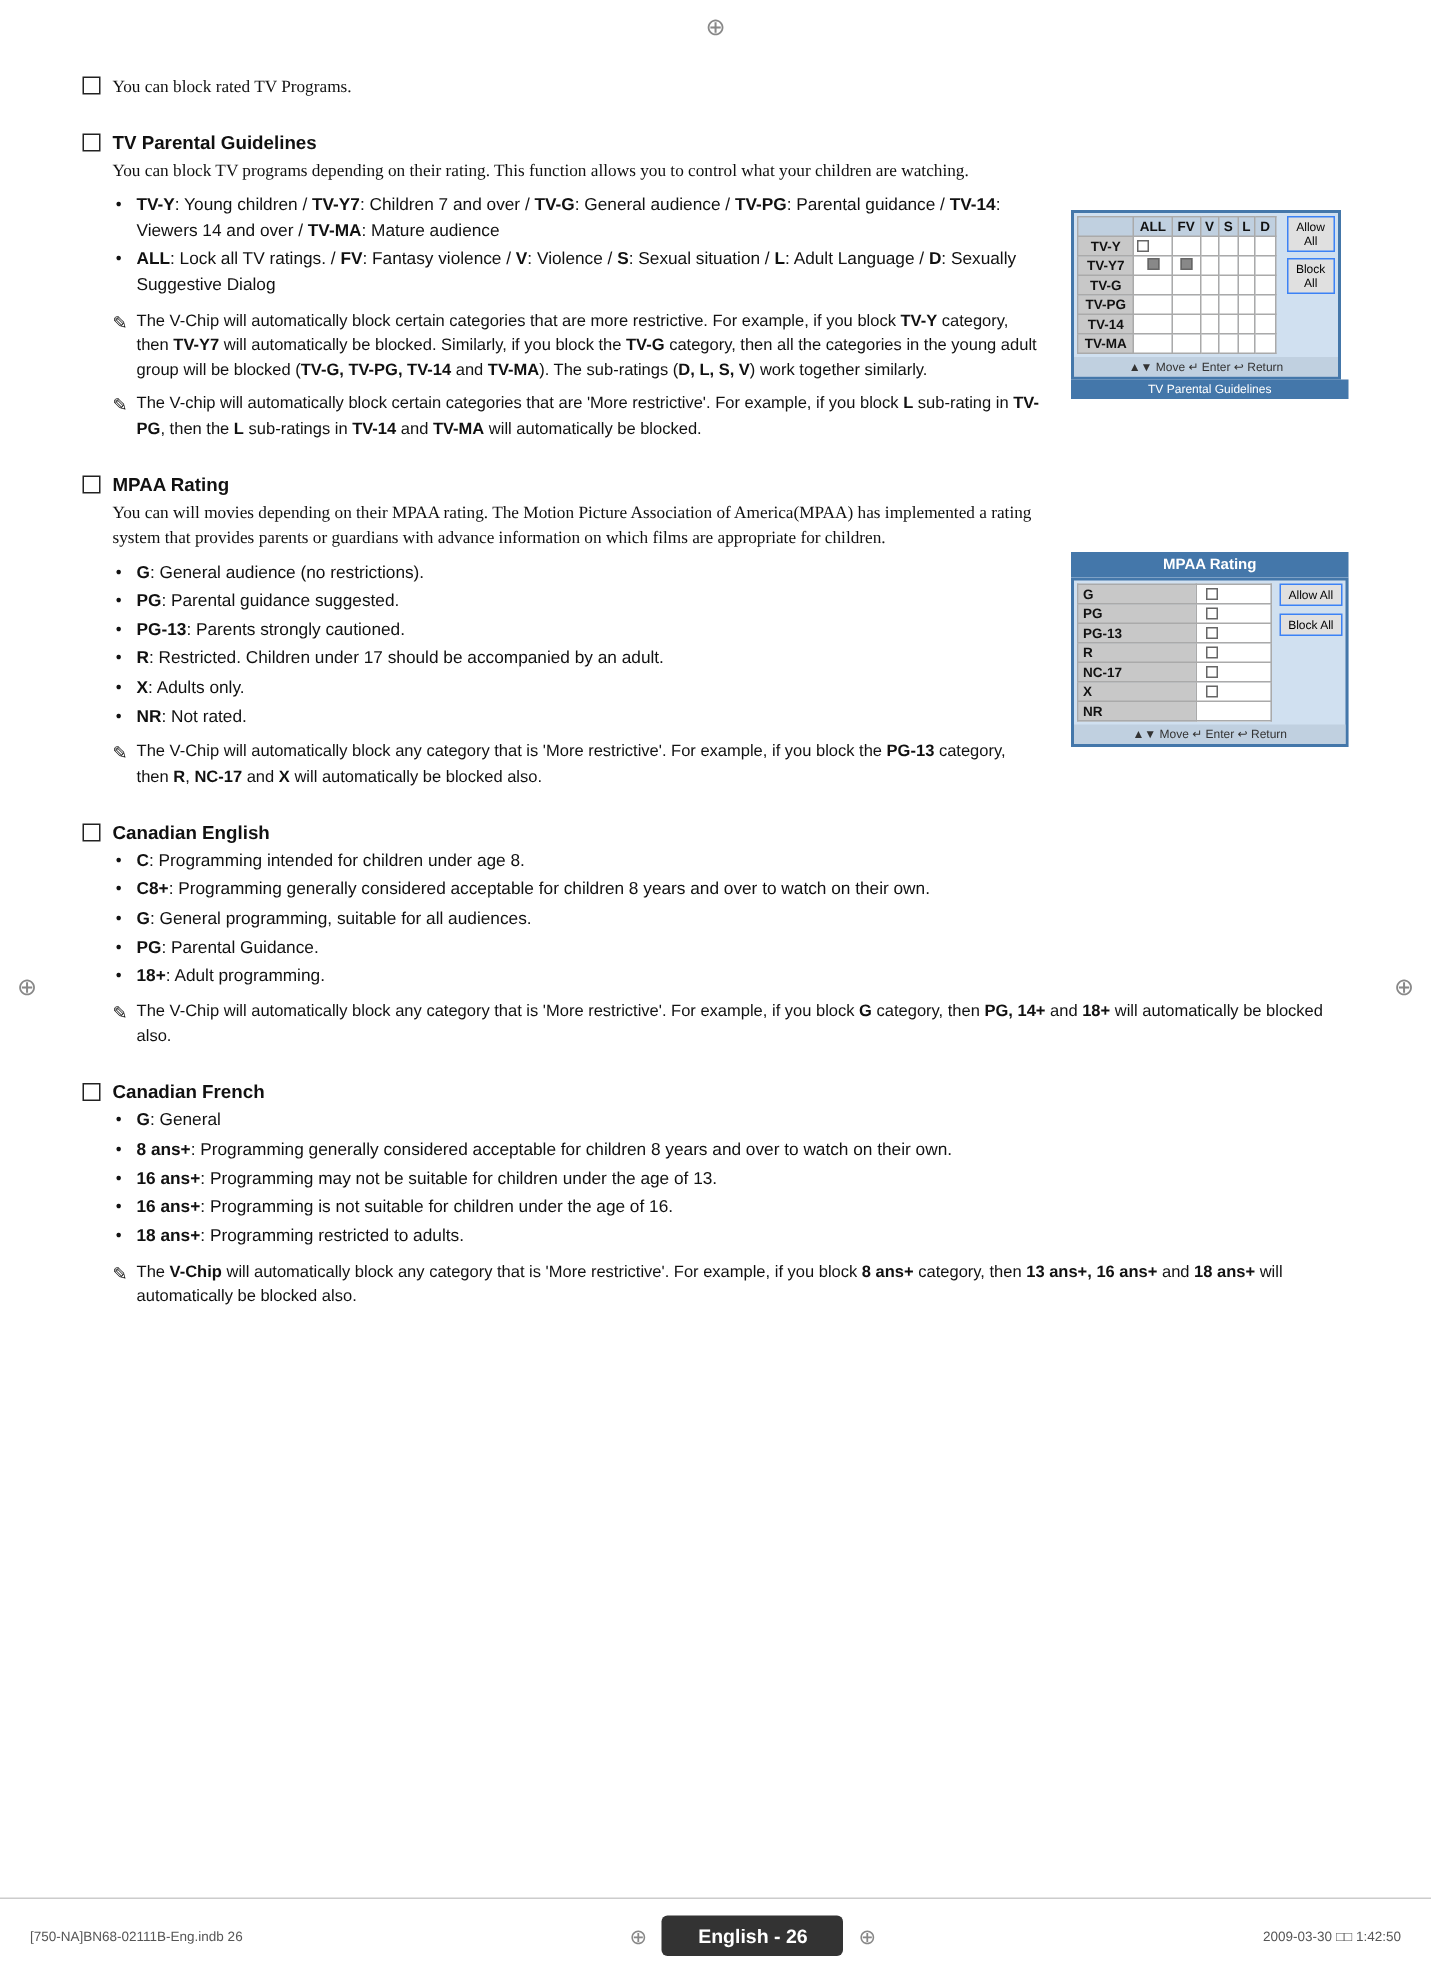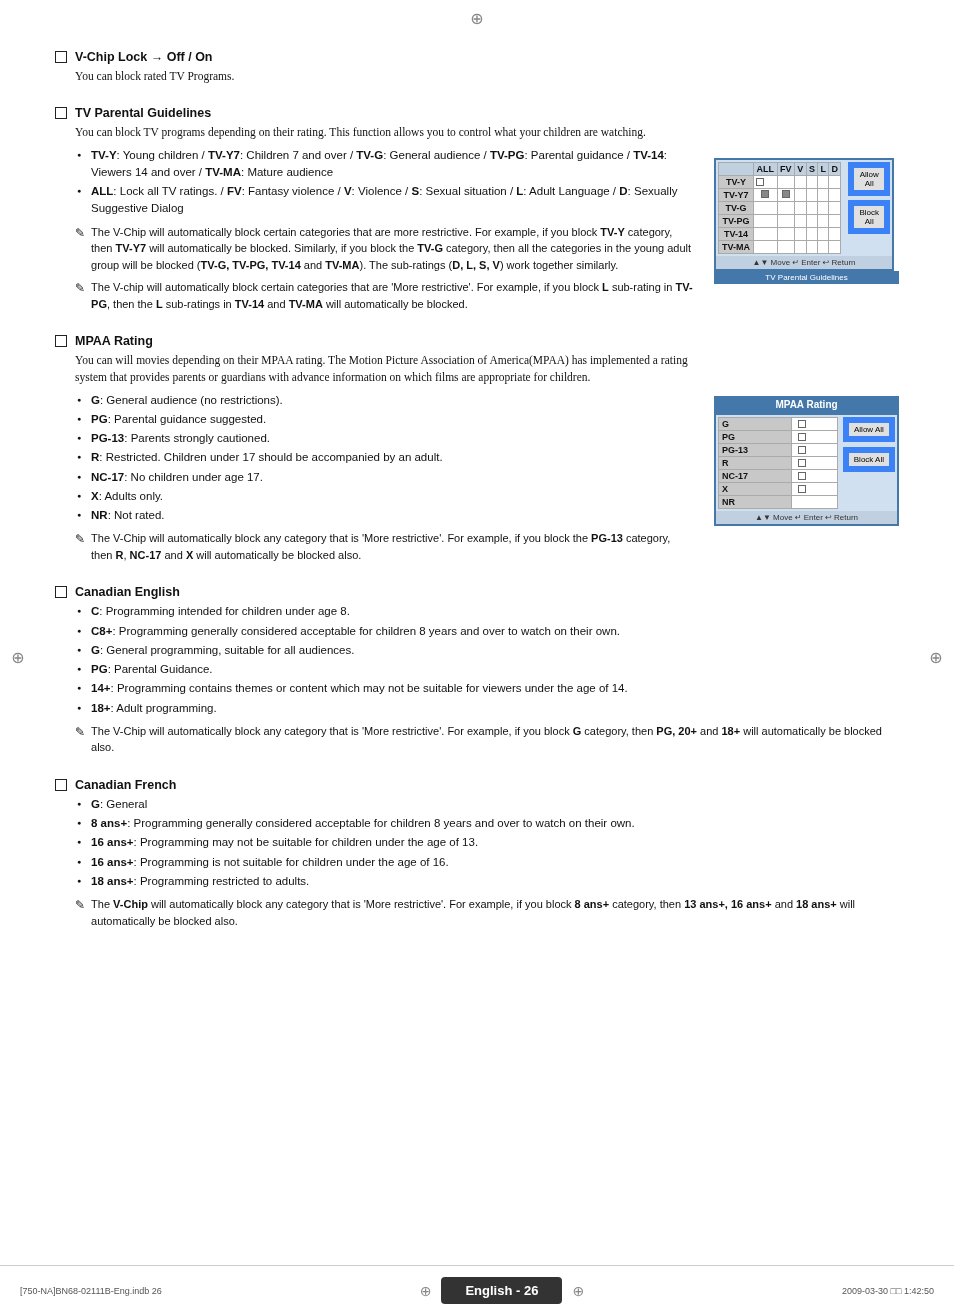--- a/index.html
+++ b/index.html
@@ -176,21 +176,21 @@
     .tv-table-right {
       display: flex;
       flex-direction: column;
       gap: 4px;
       margin-left: 4px;
     }
 
     .btn-allow, .btn-block {
       font-size: 8px;
       padding: 2px 5px;
-      border: 6px solid #3b82f6;
+      border: 1px solid #3b82f6;
       background: #e0e0e0;
       cursor: pointer;
     }
 
     .table-footer {
       font-size: 8px;
       text-align: center;
       padding: 2px 4px;
       color: #333;
       background: #c0d0e0;
@@ -256,21 +256,20 @@
 
 <div class="page">
 
   <div class="reg-mark-top">⊕</div>
   <div class="reg-mark-left">⊕</div>
   <div class="reg-mark-right">⊕</div>
 
   <div class="section" style="margin-top:10px;">
     <div class="section-bullet"></div>
     <div class="section-content">
-      <div class="section-title"><b>V-Chip Lock → Off / On</b></div>
       <div class="section-body">You can block rated TV Programs.</div>
     </div>
   </div>
 
   <div class="section">
     <div class="section-bullet"></div>
     <div class="section-content">
       <div class="section-title"><b>TV Parental Guidelines</b></div>
       <div class="section-with-table">
         <div class="section-text">
@@ -384,21 +383,20 @@
     <div class="section-content">
       <div class="section-title"><b>MPAA Rating</b></div>
       <div class="section-with-table">
         <div class="section-text">
           <div class="section-body">You can will movies depending on their MPAA rating. The Motion Picture Association of America(MPAA) has implemented a rating system that provides parents or guardians with advance information on which films are appropriate for children.</div>
           <ul class="bullet-list">
             <li><b>G</b>: General audience (no restrictions).</li>
             <li><b>PG</b>: Parental guidance suggested.</li>
             <li><b>PG-13</b>: Parents strongly cautioned.</li>
             <li><b>R</b>: Restricted. Children under 17 should be accompanied by an adult.</li>
-            <li><b>NC-17</b>: No children under age 17.</li>
             <li><b>X</b>: Adults only.</li>
             <li><b>NR</b>: Not rated.</li>
           </ul>
           <div class="note-block">
             <span class="note-icon">✎</span>
             <span>The V-Chip will automatically block any category that is 'More restrictive'. For example, if you block the <b>PG-13</b> category, then <b>R</b>, <b>NC-17</b> and <b>X</b> will automatically be blocked also.</span>
           </div>
         </div>
 
         <div style="display:flex;flex-direction:column;width:185px;flex-shrink:0;">
@@ -464,26 +462,25 @@
 
   <div class="section">
     <div class="section-bullet"></div>
     <div class="section-content">
       <div class="section-title"><b>Canadian English</b></div>
       <ul class="bullet-list">
         <li><b>C</b>: Programming intended for children under age 8.</li>
         <li><b>C8+</b>: Programming generally considered acceptable for children 8 years and over to watch on their own.</li>
         <li><b>G</b>: General programming, suitable for all audiences.</li>
         <li><b>PG</b>: Parental Guidance.</li>
-        <li><b>14+</b>: Programming contains themes or content which may not be suitable for viewers under the age of 14.</li>
         <li><b>18+</b>: Adult programming.</li>
       </ul>
       <div class="note-block">
         <span class="note-icon">✎</span>
-        <span>The V-Chip will automatically block any category that is 'More restrictive'. For example, if you block <b>G</b> category, then <b>PG, 20+</b> and <b>18+</b> will automatically be blocked also.</span>
+        <span>The V-Chip will automatically block any category that is 'More restrictive'. For example, if you block <b>G</b> category, then <b>PG, 14+</b> and <b>18+</b> will automatically be blocked also.</span>
       </div>
     </div>
   </div>
 
   <div class="section">
     <div class="section-bullet"></div>
     <div class="section-content">
       <div class="section-title"><b>Canadian French</b></div>
       <ul class="bullet-list">
         <li><b>G</b>: General</li>

